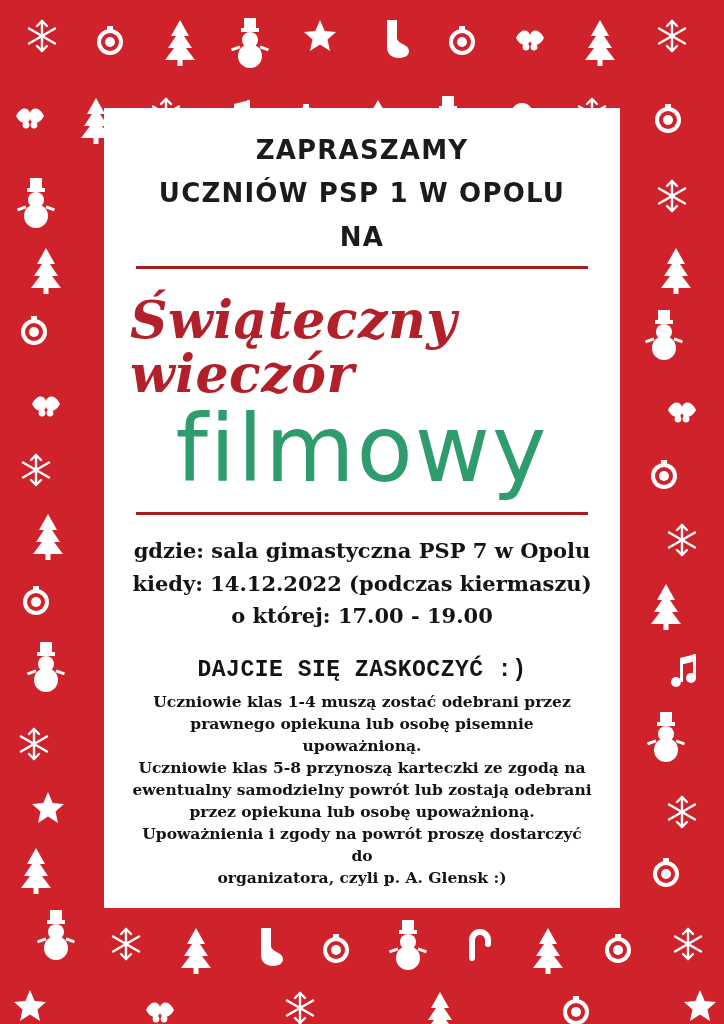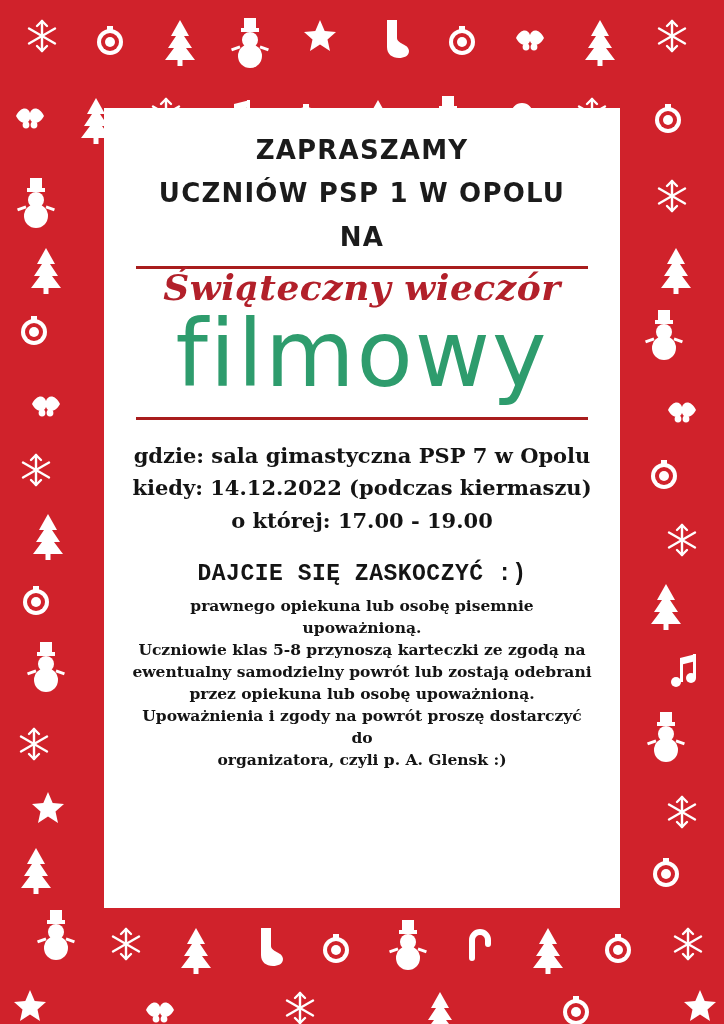--- a/index.html
+++ b/index.html
@@ -58,24 +58,24 @@
     background: #a81d1d;
     margin: 12px 0 0 0;
   }
   .rule.bottom { margin-top: 6px; }
 
   .script-red {
     font-family: "DejaVu Serif", serif;
     font-style: italic;
     font-weight: bold;
     color: #b2202a;
-    font-size: 36px;
+    font-size: 52px;
     line-height: 1.05;
-    margin-top: 0;
-    text-align: right;
+    margin-top: 24px;
+    text-align: left;
     letter-spacing: 0.5px;
   }
   .script-green {
     font-family: "DejaVu Sans", sans-serif;
     color: #2e9c6d;
     font-size: 92px;
     line-height: 1.0;
     margin-top: 2px;
     margin-bottom: 10px;
     text-align: right;
@@ -266,20 +266,21 @@
 
     <div class="details">
       <div class="detail-line">gdzie: sala gimastyczna  PSP 7 w Opolu</div>
       <div class="detail-line">kiedy: 14.12.2022 (podczas kiermaszu)</div>
       <div class="detail-line">o której: 17.00 - 19.00</div>
     </div>
 
     <div class="shout">DAJCIE SIĘ ZASKOCZYĆ :)</div>
 
     <div class="fineprint">
+      <p>Uczniowie klas 1-4 muszą zostać odebrani przez</p>
       <p>prawnego opiekuna lub osobę pisemnie upoważnioną.</p>
       <p>Uczniowie klas  5-8 przynoszą karteczki ze zgodą na</p>
       <p>ewentualny samodzielny powrót lub zostają odebrani</p>
       <p>przez opiekuna lub osobę upoważnioną.</p>
       <p>Upoważnienia i zgody na powrót proszę dostarczyć do</p>
       <p>organizatora, czyli p. A. Glensk :)</p>
     </div>
 
   </div>
 </div>

